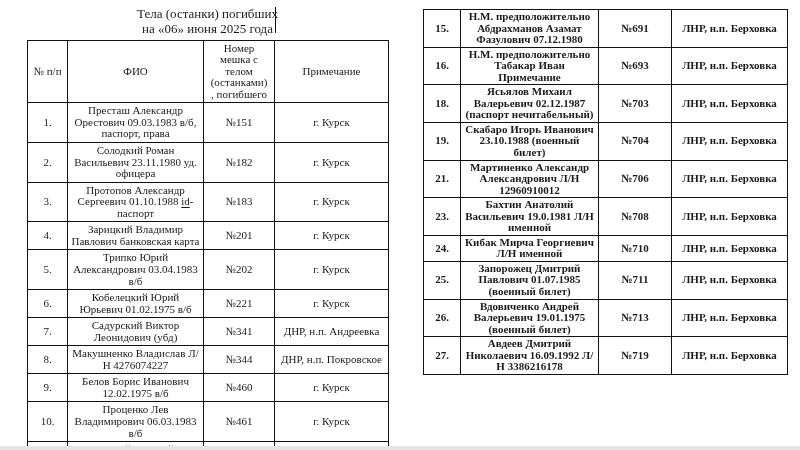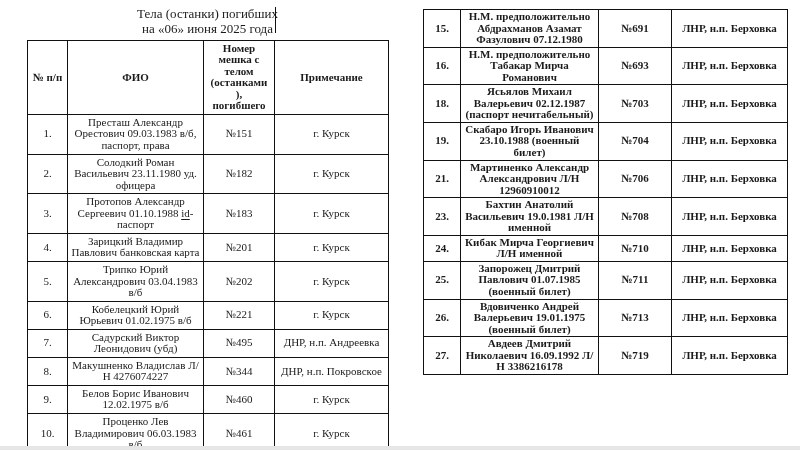--- a/index.html
+++ b/index.html
@@ -18,21 +18,21 @@
     border: 1px solid #111;
     text-align: center;
     vertical-align: middle;
     font-size: 11px;
     line-height: 1.05;
     font-weight: normal;
     padding: 2px 2px;
     word-wrap: break-word;
   }
   .col-right td { padding: 1px 2px; font-weight: bold; }
-  th { padding: 2px 1px; font-weight: bold; }
+  th { padding: 2px 1px; }
   .th-bag-inner { display: inline-block; max-width: 58px; }
 
   .misspelled {
     text-decoration-line: underline;
     text-decoration-style: wavy;
     text-decoration-color: #cc0000;
     text-decoration-thickness: 1px;
     text-underline-offset: 2px;
     text-decoration: underline;
   }
@@ -99,21 +99,21 @@
         </tr>
         <tr>
           <td>6.</td>
           <td>Кобелецкий Юрий Юрьевич 01.02.1975 в/б</td>
           <td>№221</td>
           <td>г. Курск</td>
         </tr>
         <tr>
           <td>7.</td>
           <td>Садурский Виктор Леонидович (убд)</td>
-          <td>№495</td>
+          <td>№341</td>
           <td>ДНР, н.п. Андреевка</td>
         </tr>
         <tr>
           <td>8.</td>
           <td>Макушненко Владислав Л/Н 4276074227</td>
           <td>№344</td>
           <td>ДНР, н.п. Покровское</td>
         </tr>
         <tr>
           <td>9.</td>
@@ -147,21 +147,21 @@
       </colgroup>
     <tbody id="right-body">
         <tr>
           <td>15.</td>
           <td>Н.М. предположительно Абдрахманов Азамат Фазулович 07.12.1980</td>
           <td>№691</td>
           <td>ЛНР, н.п. Берховка</td>
         </tr>
         <tr>
           <td>16.</td>
-          <td>Н.М. предположительно Табакар Мирча Романович</td>
+          <td>Н.М. предположительно Табакар Иван Примечание</td>
           <td>№693</td>
           <td>ЛНР, н.п. Берховка</td>
         </tr>
         <tr>
           <td>18.</td>
           <td>Ясьялов Михаил Валерьевич 02.12.1987 (паспорт нечитабельный)</td>
           <td>№703</td>
           <td>ЛНР, н.п. Берховка</td>
         </tr>
         <tr>

